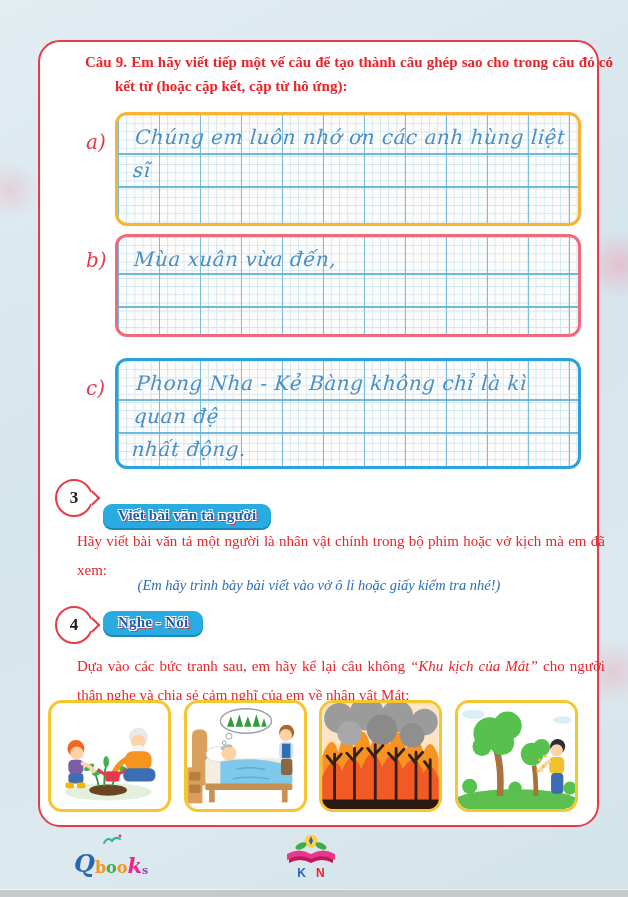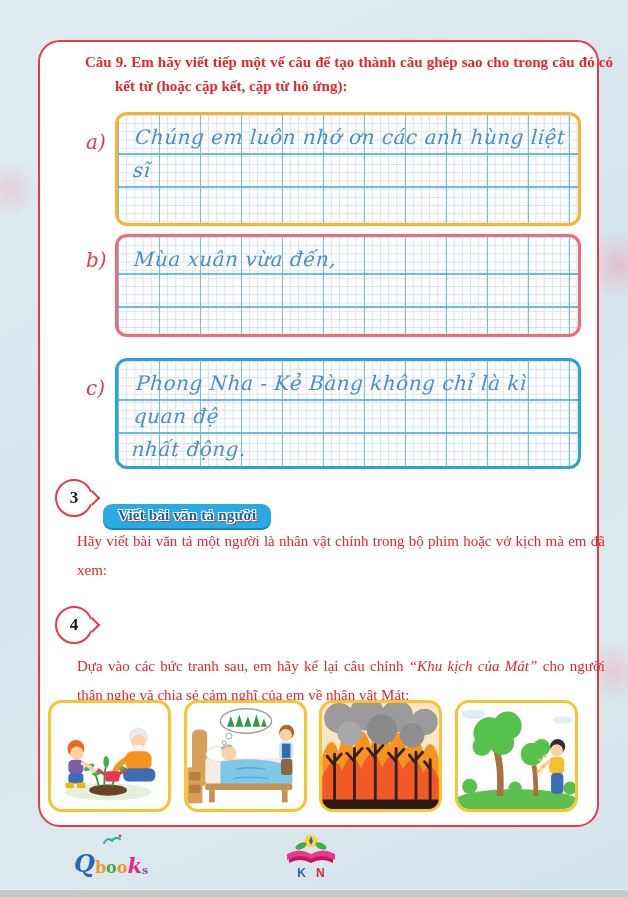--- a/index.html
+++ b/index.html
@@ -182,25 +182,27 @@
       <div>Phong Nha - Kẻ Bàng không chỉ là kì quan đệ</div>
       <div>nhất động.</div>
     </div>
   </div>
 
   <div class="num-badge badge-3">
       <span>3</span>
     </div>
   <div class="pill pill-3">Viết bài văn tả người</div>
   <p class="prompt prompt-3">Hãy viết bài văn tả một người là nhân vật chính trong bộ phim hoặc vở kịch mà em đã xem:</p>
+  <p class="note">(Em hãy trình bày bài viết vào vở ô li hoặc giấy kiểm tra nhé!)</p>
 
   <div class="num-badge badge-4">
       <span>4</span>
     </div>
-  <p class="prompt prompt-4"><span>Dựa vào các bức tranh sau, em hãy kể lại câu chính </span><span class="quote">“Khu kịch của Mát”</span><span> cho người thân nghe và chia sẻ cảm nghĩ của em về nhân vật Mát:</span></p>
+  <div class="pill pill-4">Nghe - Nói</div>
+  <p class="prompt prompt-4"><span>Dựa vào các bức tranh sau, em hãy kể lại câu không </span><span class="quote">“Khu kịch của Mát”</span><span> cho người thân nghe và chia sẻ cảm nghĩ của em về nhân vật Mát:</span></p>
 
   <div class="panel p1">
     <svg viewBox="0 0 123 112" role="img" aria-label="Cậu bé và ông cùng trồng cây, ông tưới cây bằng bình tưới đỏ">
       <ellipse cx="60" cy="94" rx="46" ry="9" fill="#e3f0de"></ellipse>
       <ellipse cx="60" cy="92" rx="20" ry="6" fill="#6b4423"></ellipse>
       <g stroke="#2f9e41" stroke-width="2" fill="none">
         <path d="M50,88 q-2,-14 -8,-18"></path>
           <path d="M56,88 q0,-16 2,-22"></path>
           <path d="M64,88 q4,-12 10,-16"></path>
       </g>

